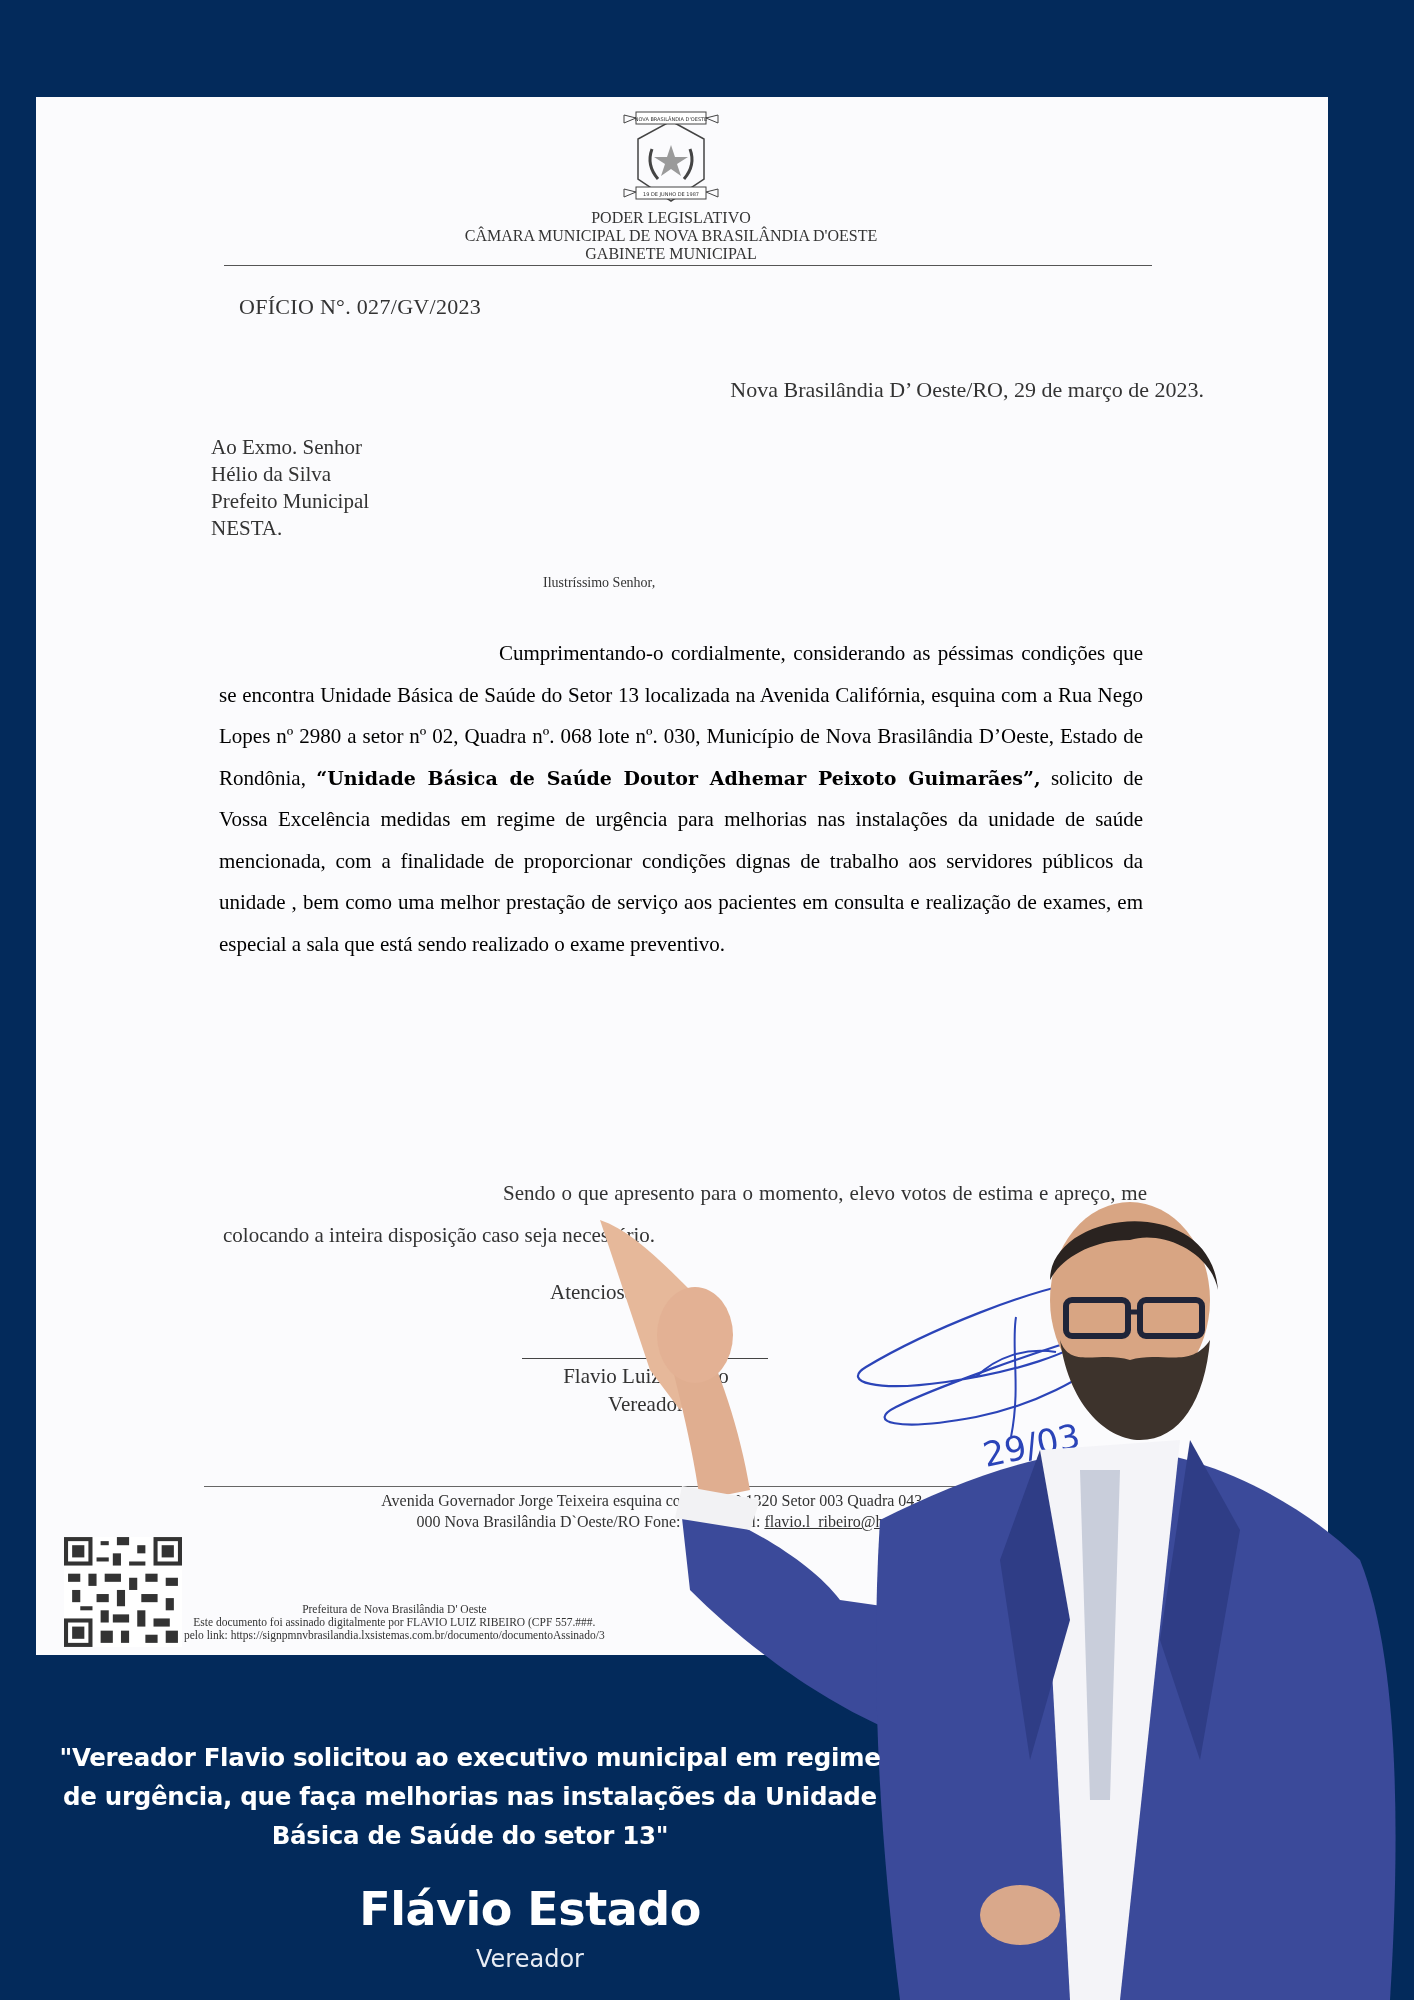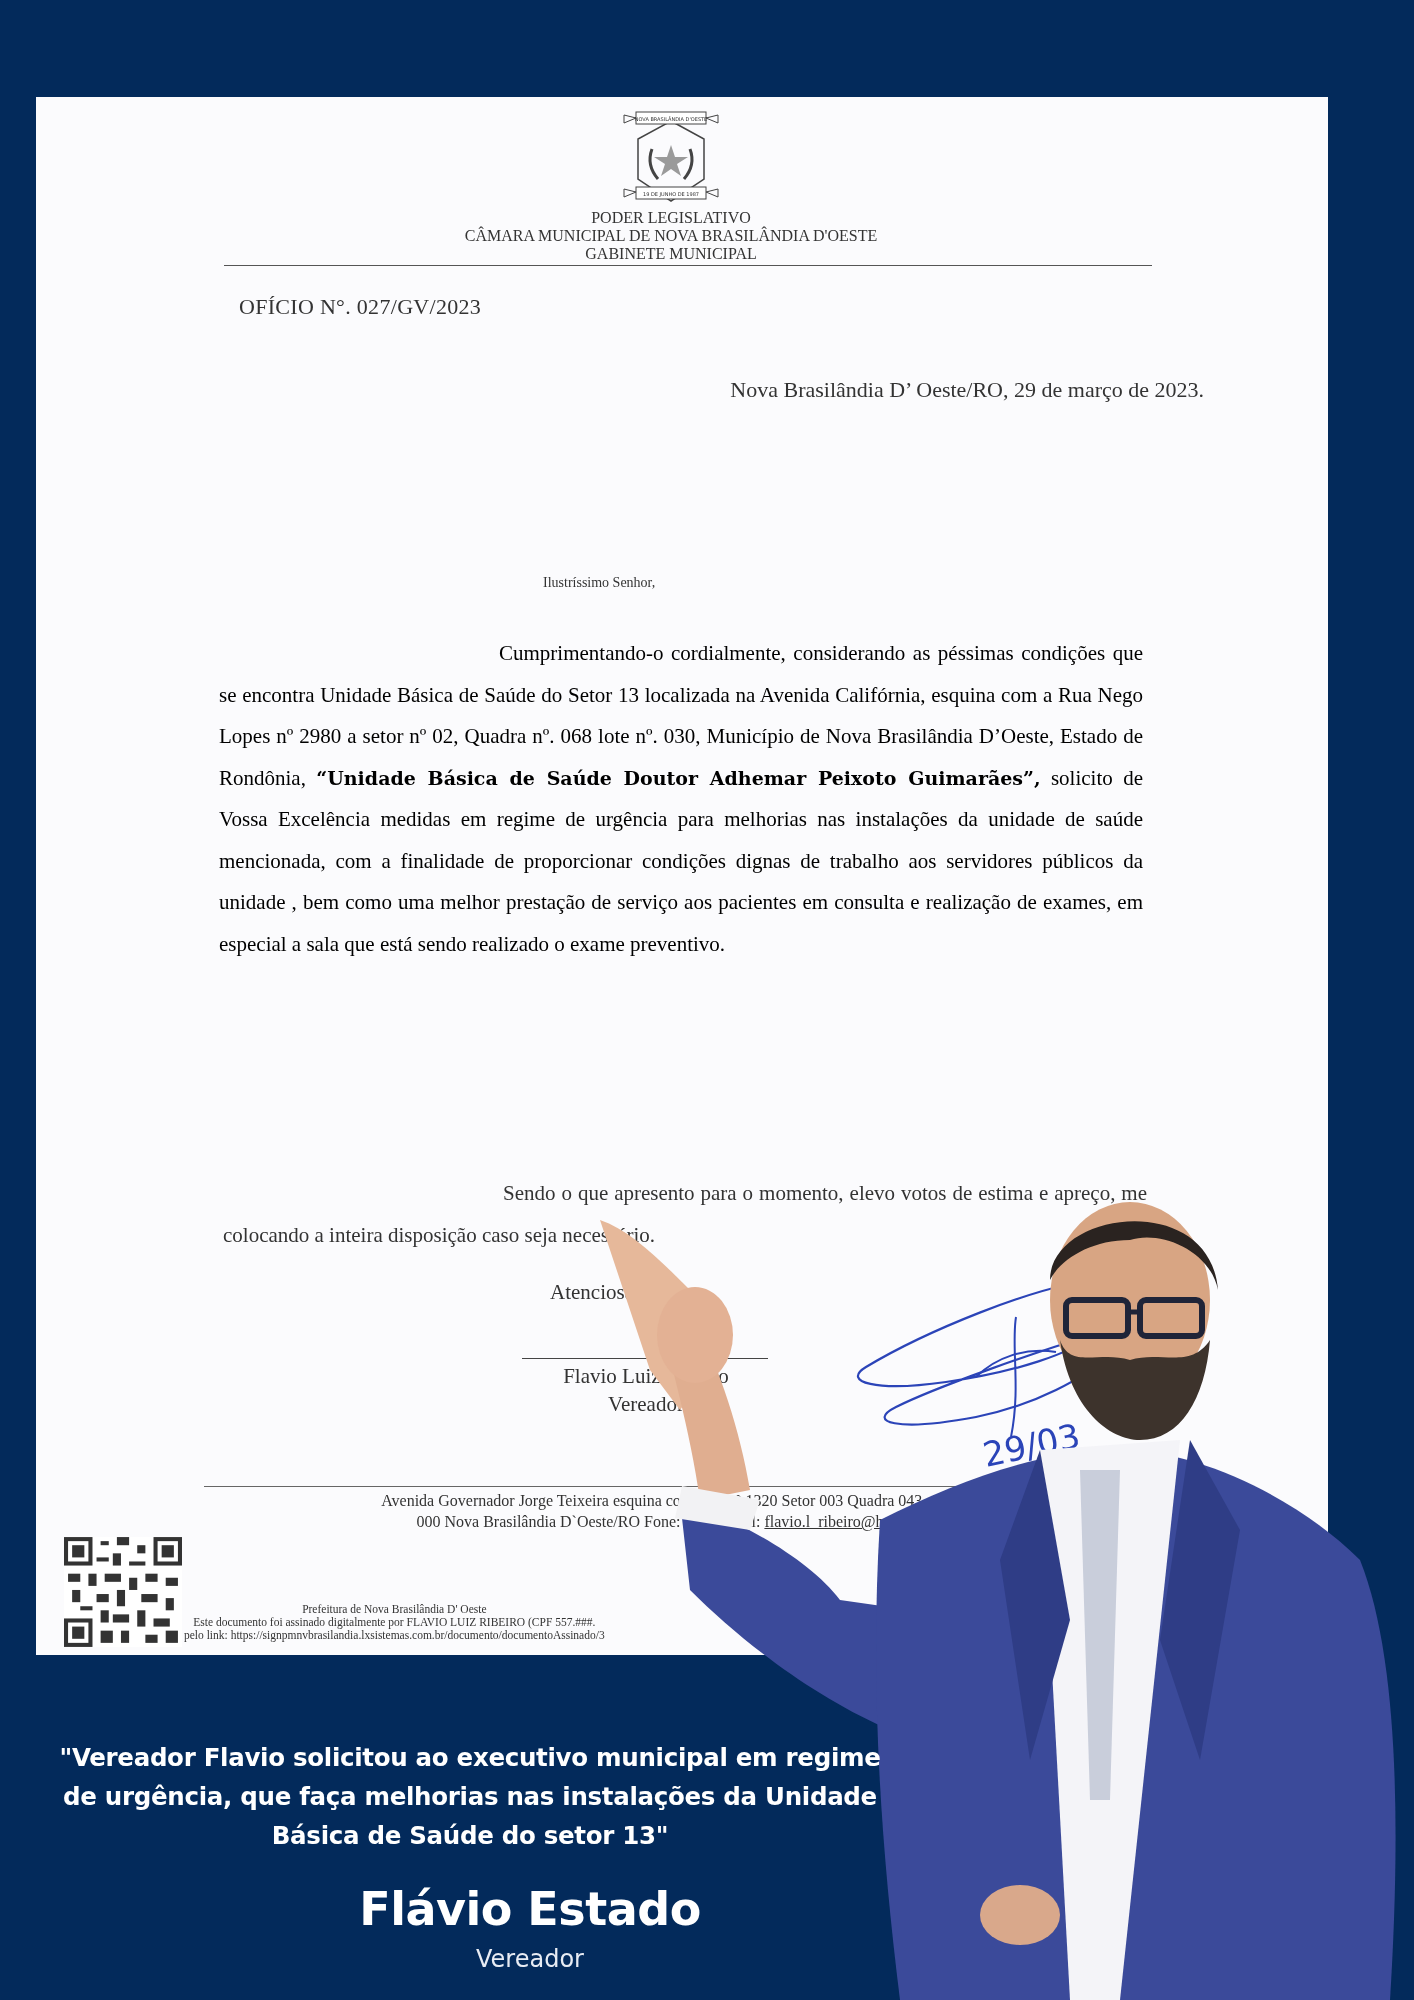--- a/index.html
+++ b/index.html
@@ -77,20 +77,26 @@
   <div class="hdr">
     <div>PODER LEGISLATIVO</div>
     <div>CÂMARA MUNICIPAL DE NOVA BRASILÂNDIA D'OESTE</div>
     <div>GABINETE MUNICIPAL</div>
   </div>
   <div class="hdr-line"></div>
 
   <div class="oficio">OFÍCIO N°. 027/GV/2023</div>
   <div class="date">Nova Brasilândia D’ Oeste/RO, 29 de março de 2023.</div>
 
+  <div class="addr">
+    <div>Ao Exmo. Senhor</div>
+    <div>Hélio da Silva</div>
+    <div>Prefeito Municipal</div>
+    <div>NESTA.</div>
+  </div>
 
   <div class="greet">Ilustríssimo Senhor,</div>
 
   <div class="body-text"><span>Cumprimentando-o cordialmente, considerando as péssimas condições que se encontra Unidade Básica de Saúde do Setor 13 localizada na Avenida Califórnia, esquina com a Rua Nego Lopes nº 2980 a setor nº 02, Quadra nº. 068 lote nº. 030, Município de Nova Brasilândia D’Oeste, Estado de Rondônia, </span><b>“Unidade Básica de Saúde Doutor Adhemar Peixoto Guimarães”,</b><span> solicito de Vossa Excelência medidas em regime de urgência para melhorias nas instalações da unidade de saúde mencionada, com a finalidade de proporcionar condições dignas de trabalho aos servidores públicos da unidade , bem como uma melhor prestação de serviço aos pacientes em consulta e realização de exames, em especial a sala que está sendo realizado o exame preventivo.</span></div>
 
   <div class="closing">Sendo o que apresento para o momento, elevo votos de estima e apreço, me colocando a inteira disposição caso seja necessário.</div>
 
   <div class="atenc">Atenciosamente,</div>
   <div class="sig-line"></div>
   <div class="signer">

